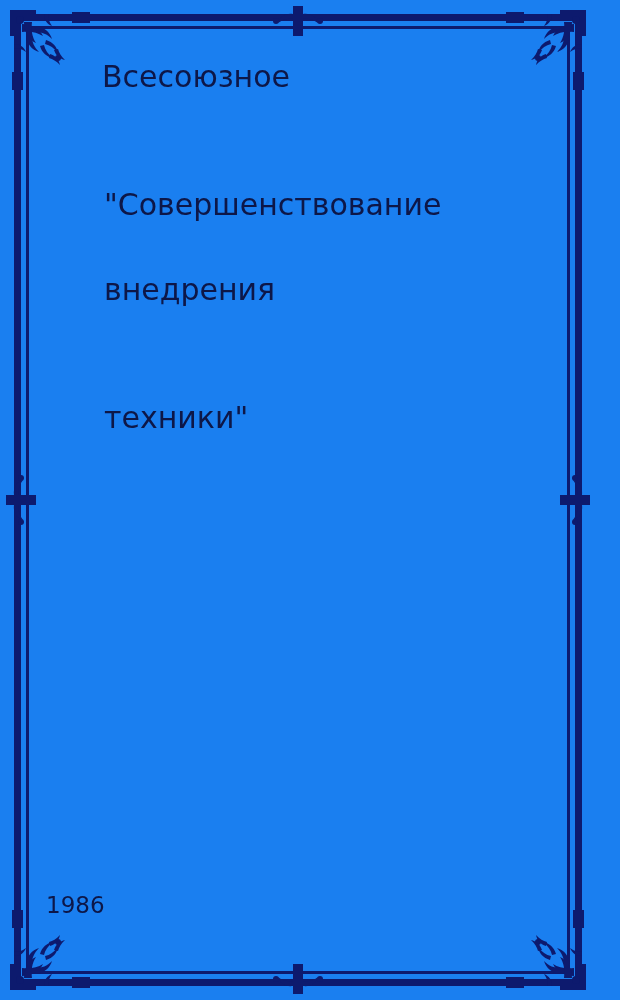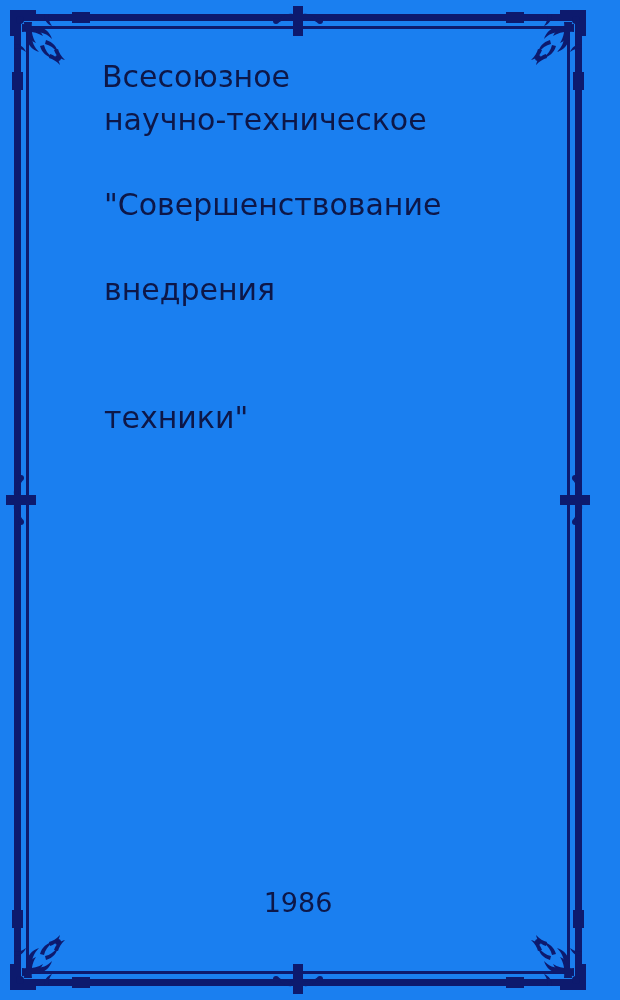--- a/index.html
+++ b/index.html
@@ -82,23 +82,23 @@
     letter-spacing: 0px;
     margin: 0;
     padding-left: 58px;
     text-indent: -2px;
   }
   .year {
     position: absolute;
     left: 0;
     right: 0;
     bottom: 36px;
-    text-align: center;
+    text-align: left;
     color: #0d1748;
-    font-size: 27px;
+    font-size: 23px;
   }
 </style>
 </head>
 <body>
 
 <div class="page">
 
   <div class="frame-outer"></div>
   <div class="frame-inner"></div>
 
@@ -213,21 +213,21 @@
       <path d="M10 22 c-1 -8 3 -13 9 -15 c-4 5 -5 10 -4 15 z"></path>
       <path d="M10 32 c-1 8 3 13 9 15 c-4 -5 -5 -10 -4 -15 z"></path>
       <circle cx="17" cy="5" r="3"></circle>
       <circle cx="17" cy="49" r="3"></circle>
     </svg>
   </div>
 
   <div class="content">
     <h1 class="title">
       <span>Всесоюзное</span><br>
-      <span>научно-техническое</span><br>
+      <br>
       <br>
       <span>"Совершенствование</span><br>
       <br>
       <span>внедрения</span><br>
       <br>
       <br>
       <span>техники"</span>
     </h1>
     <div class="year">1986</div>
   </div>

